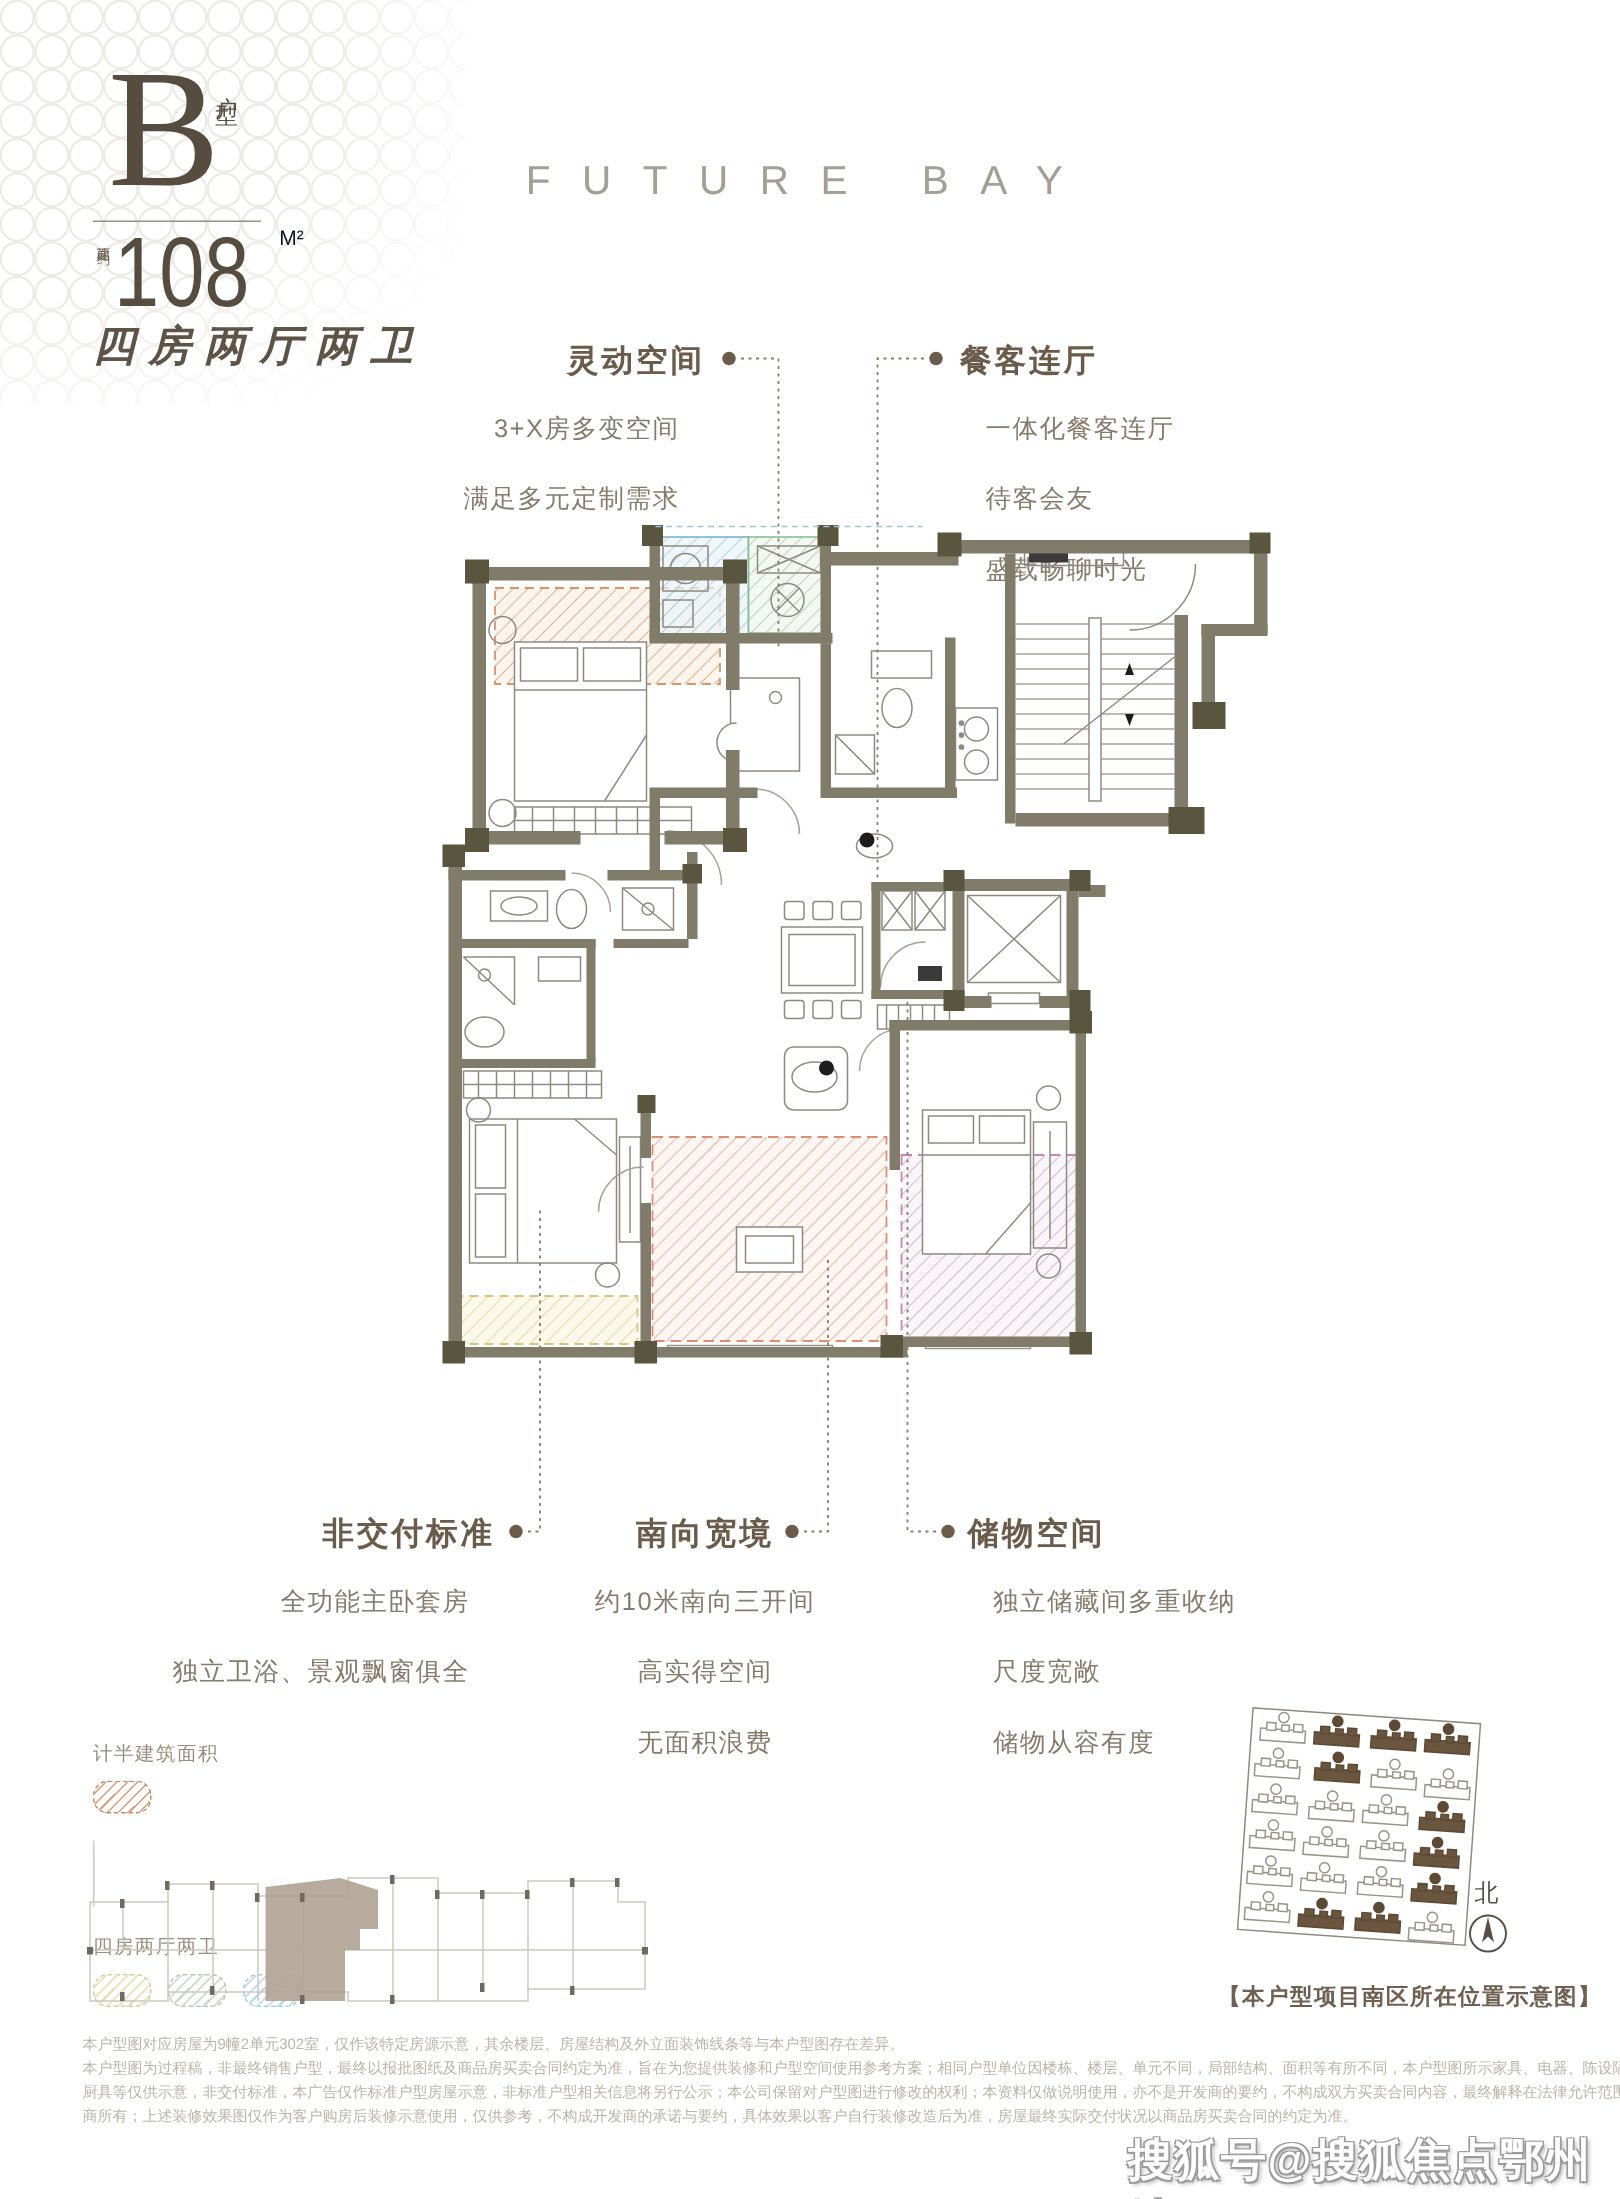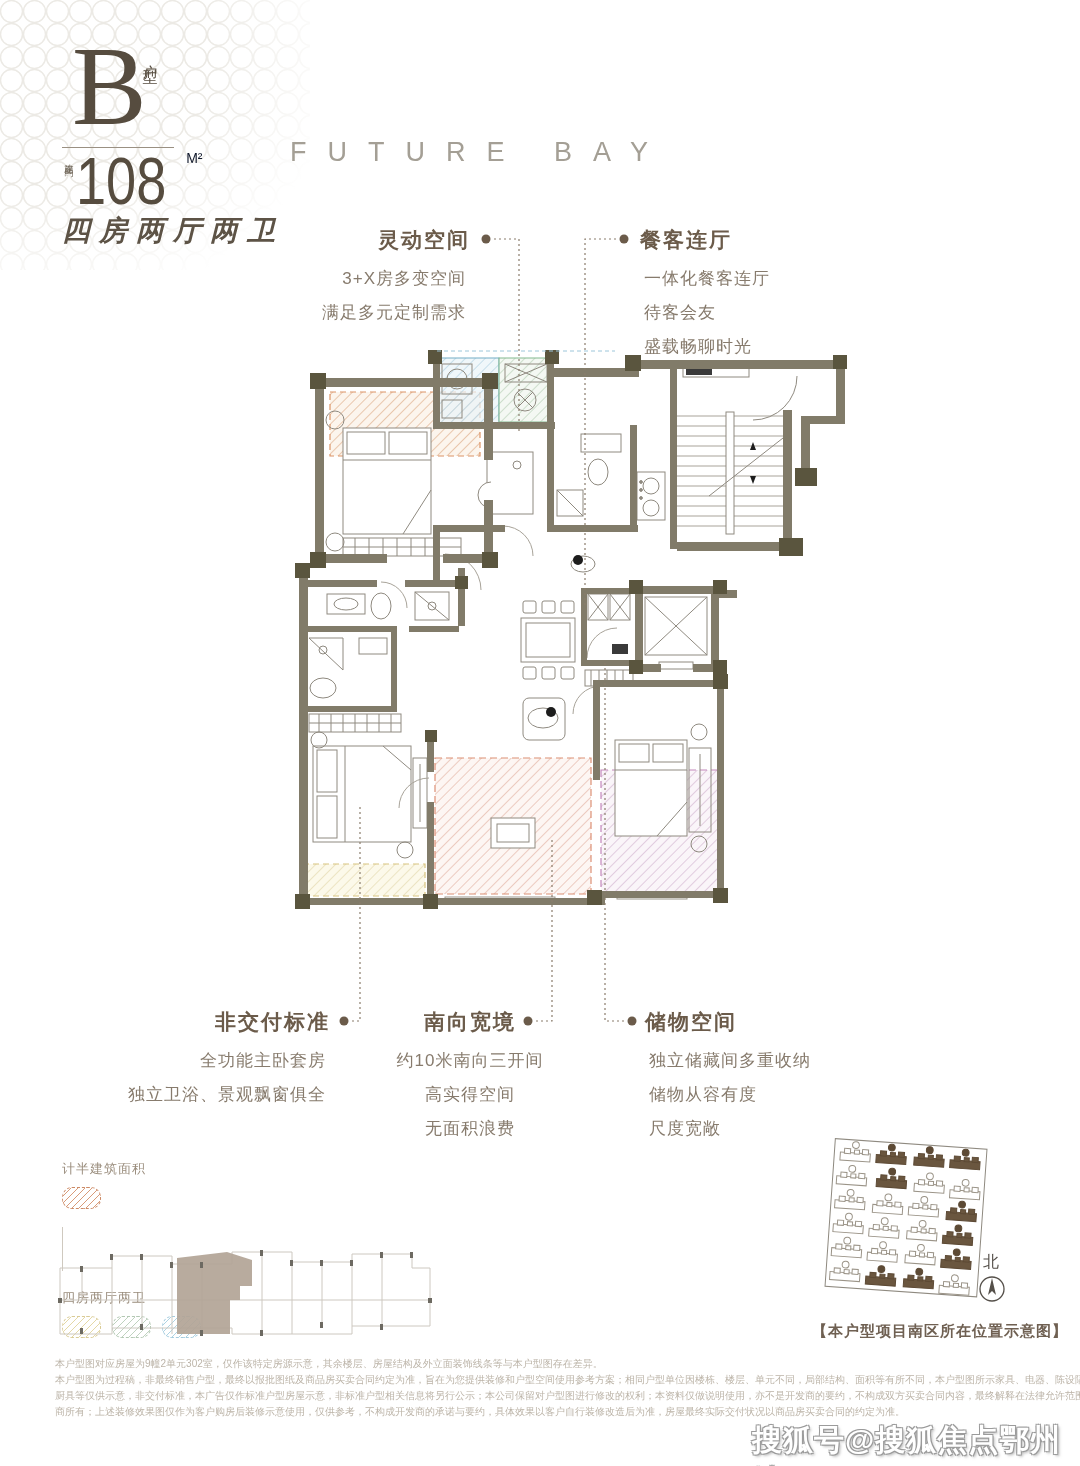--- a/index.html
+++ b/index.html
@@ -16,21 +16,21 @@
   .area-value{font-size:66px;line-height:1;color:#564c3f;font-weight:500;display:inline-block;
               transform:scaleX(.82);transform-origin:left;}
   .area-unit{font-size:14px;color:#0f172a;vertical-align:top;position:relative;top:2px;}
   .layout-line{font-size:28px;letter-spacing:9px;color:#5d5346;font-weight:600;font-style:italic;}
 
   
   .brand{font-size:27px;letter-spacing:21px;color:#a49f95;font-weight:400;}
 
   
   .feature h3{margin:4px 0 10px 0;font-size:21px;letter-spacing:2px;color:#6b5b4a;font-weight:700;}
-  .feature p{margin:4px;font-size:17px;line-height:30px;letter-spacing:1px;color:#877b6d;}
+  .feature p{margin:17px;font-size:17px;line-height:30px;letter-spacing:1px;color:#877b6d;}
   .f-right{text-align:right;}
   .f-center{text-align:center;}
 
   
   .legend-label{font-size:13px;letter-spacing:1px;color:#9a8d7d;}
   .swatch{width:37px;height:20px;border-radius:10px;border:1px dashed #bdb6a8;}
   .sw-half  {border-color:#cc8a66;background:repeating-linear-gradient(135deg,#d89b79 0 1px,rgba(255,255,255,0) 1px 5px);}
   .sw-yellow{border-color:#d9cb96;background:repeating-linear-gradient(135deg,#e4d8a6 0 1px,rgba(255,255,255,0) 1px 5px);}
   .sw-green {border-color:#b3c8b3;background:repeating-linear-gradient(135deg,#bfd2bf 0 1px,rgba(255,255,255,0) 1px 5px);}
   .sw-blue  {border-color:#a3cbde;background:repeating-linear-gradient(135deg,#aed3e3 0 1px,rgba(255,255,255,0) 1px 5px);}
@@ -73,21 +73,21 @@
     <span class="type-letter">B</span>
   </div>
   <div class="abs type-suffix" style="left:140px;top:52px;">户型</div>
   <div class="abs badge-divider" style="left:62px;top:147px;"></div>
   <div class="abs area-prefix" style="left:62px;top:157px;">建面约</div>
   <div class="abs" style="left:76px;top:148px;">
     <span class="area-value">108</span><span class="area-unit">M²</span>
   </div>
   <div class="abs layout-line" style="left:62px;top:212px;">四房两厅两卫</div>
 
-  <div class="abs brand" style="left:290px;top:105px;width:500px;margin-top:32px;">FUTURE BAY</div>
+  <div class="abs brand" style="left:290px;top:105px;width:500px;text-align:center;">FUTURE BAY</div>
 
   <div class="abs feature f-right" style="right:610px;top:222px;width:260px;">
     <h3>灵动空间</h3>
     <p>3+X房多变空间</p>
     <p>满足多元定制需求</p>
   </div>
 
   <div class="abs feature" style="left:640px;top:222px;width:260px;">
     <h3>餐客连厅</h3>
     <p>一体化餐客连厅</p>
@@ -104,22 +104,22 @@
   <div class="abs feature f-center" style="left:372px;top:1004px;width:196px;">
     <h3>南向宽境</h3>
     <p>约10米南向三开间</p>
     <p>高实得空间</p>
     <p>无面积浪费</p>
   </div>
 
   <div class="abs feature" style="left:645px;top:1004px;width:260px;">
     <h3>储物空间</h3>
     <p>独立储藏间多重收纳</p>
+    <p>尺度宽敞</p>
     <p>储物从容有度</p>
-    <p>尺度宽敞</p>
   </div>
 
   <svg class="abs" style="left:285px;top:350px;" width="585" height="560" viewBox="0 0 585 560">
     <defs>
       <pattern id="hOrange" width="7" height="7" patternUnits="userSpaceOnUse" patternTransform="rotate(45)">
         <rect width="7" height="7" fill="#fbf1e6" opacity="0.75"></rect>
           <line x1="0" y1="0" x2="0" y2="7" stroke="#d79a6e" stroke-width="1"></line>
       </pattern>
       <pattern id="hYellow" width="7" height="7" patternUnits="userSpaceOnUse" patternTransform="rotate(45)">
         <rect width="7" height="7" fill="#fbf6e2" opacity="0.75"></rect>

